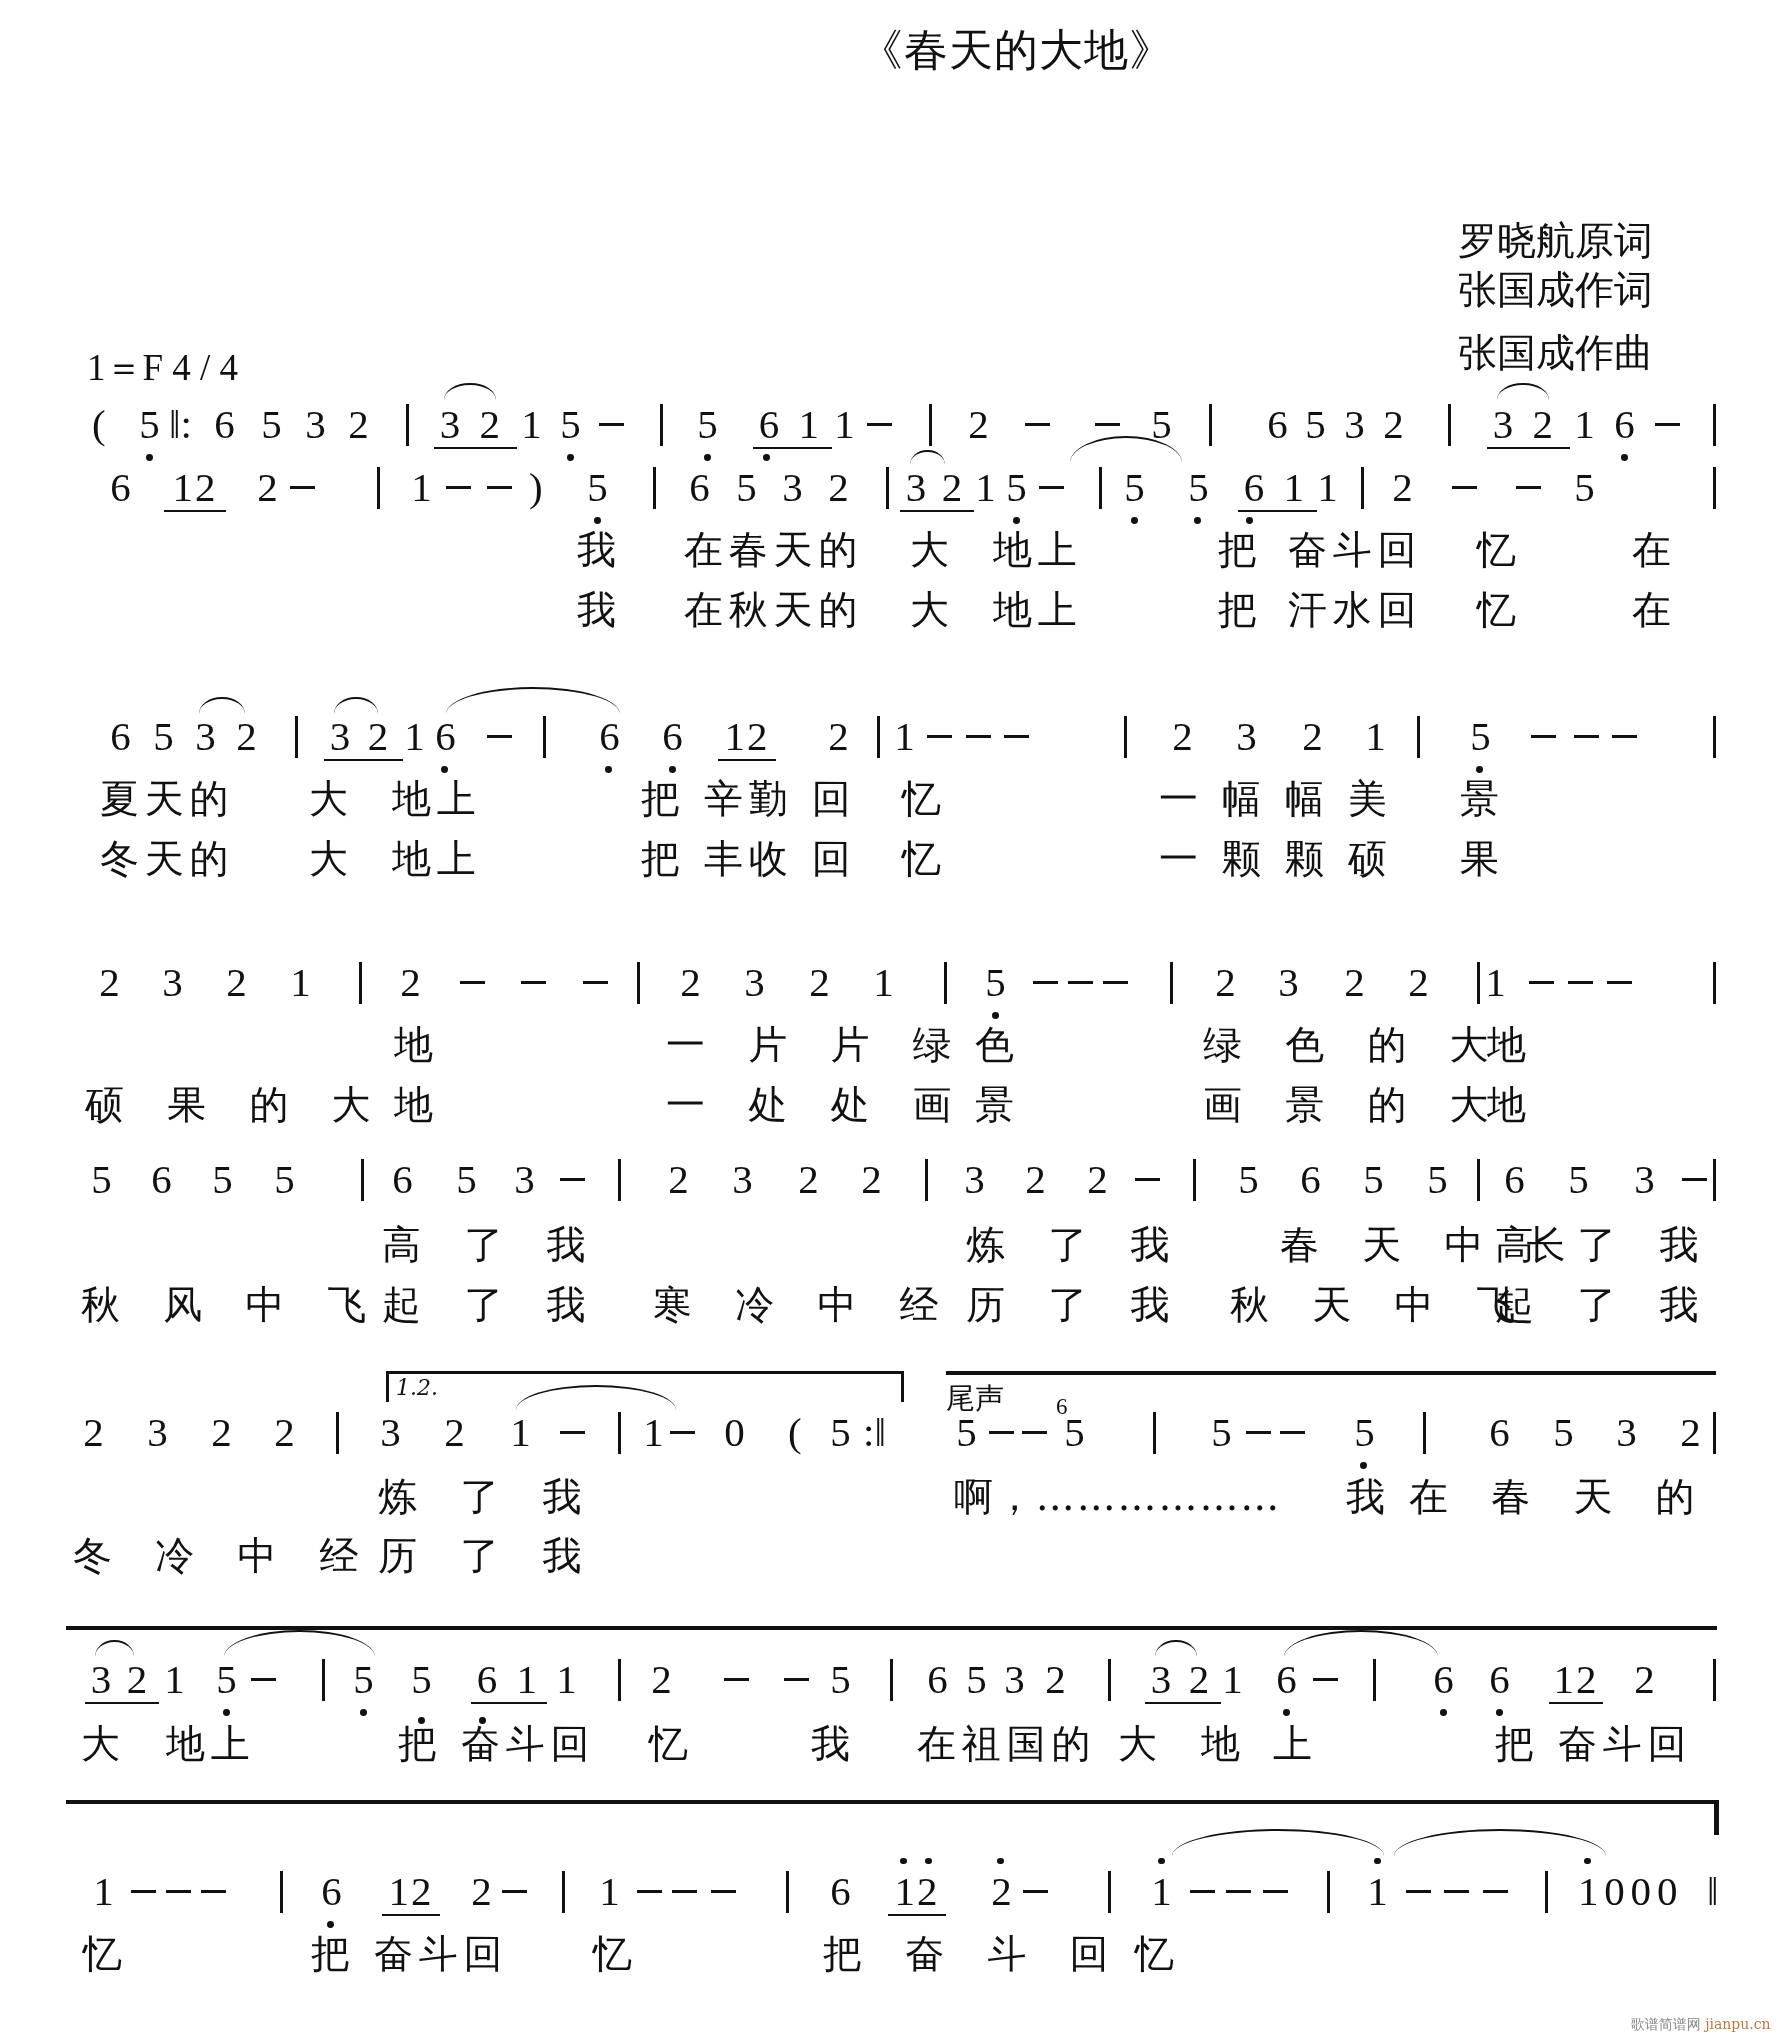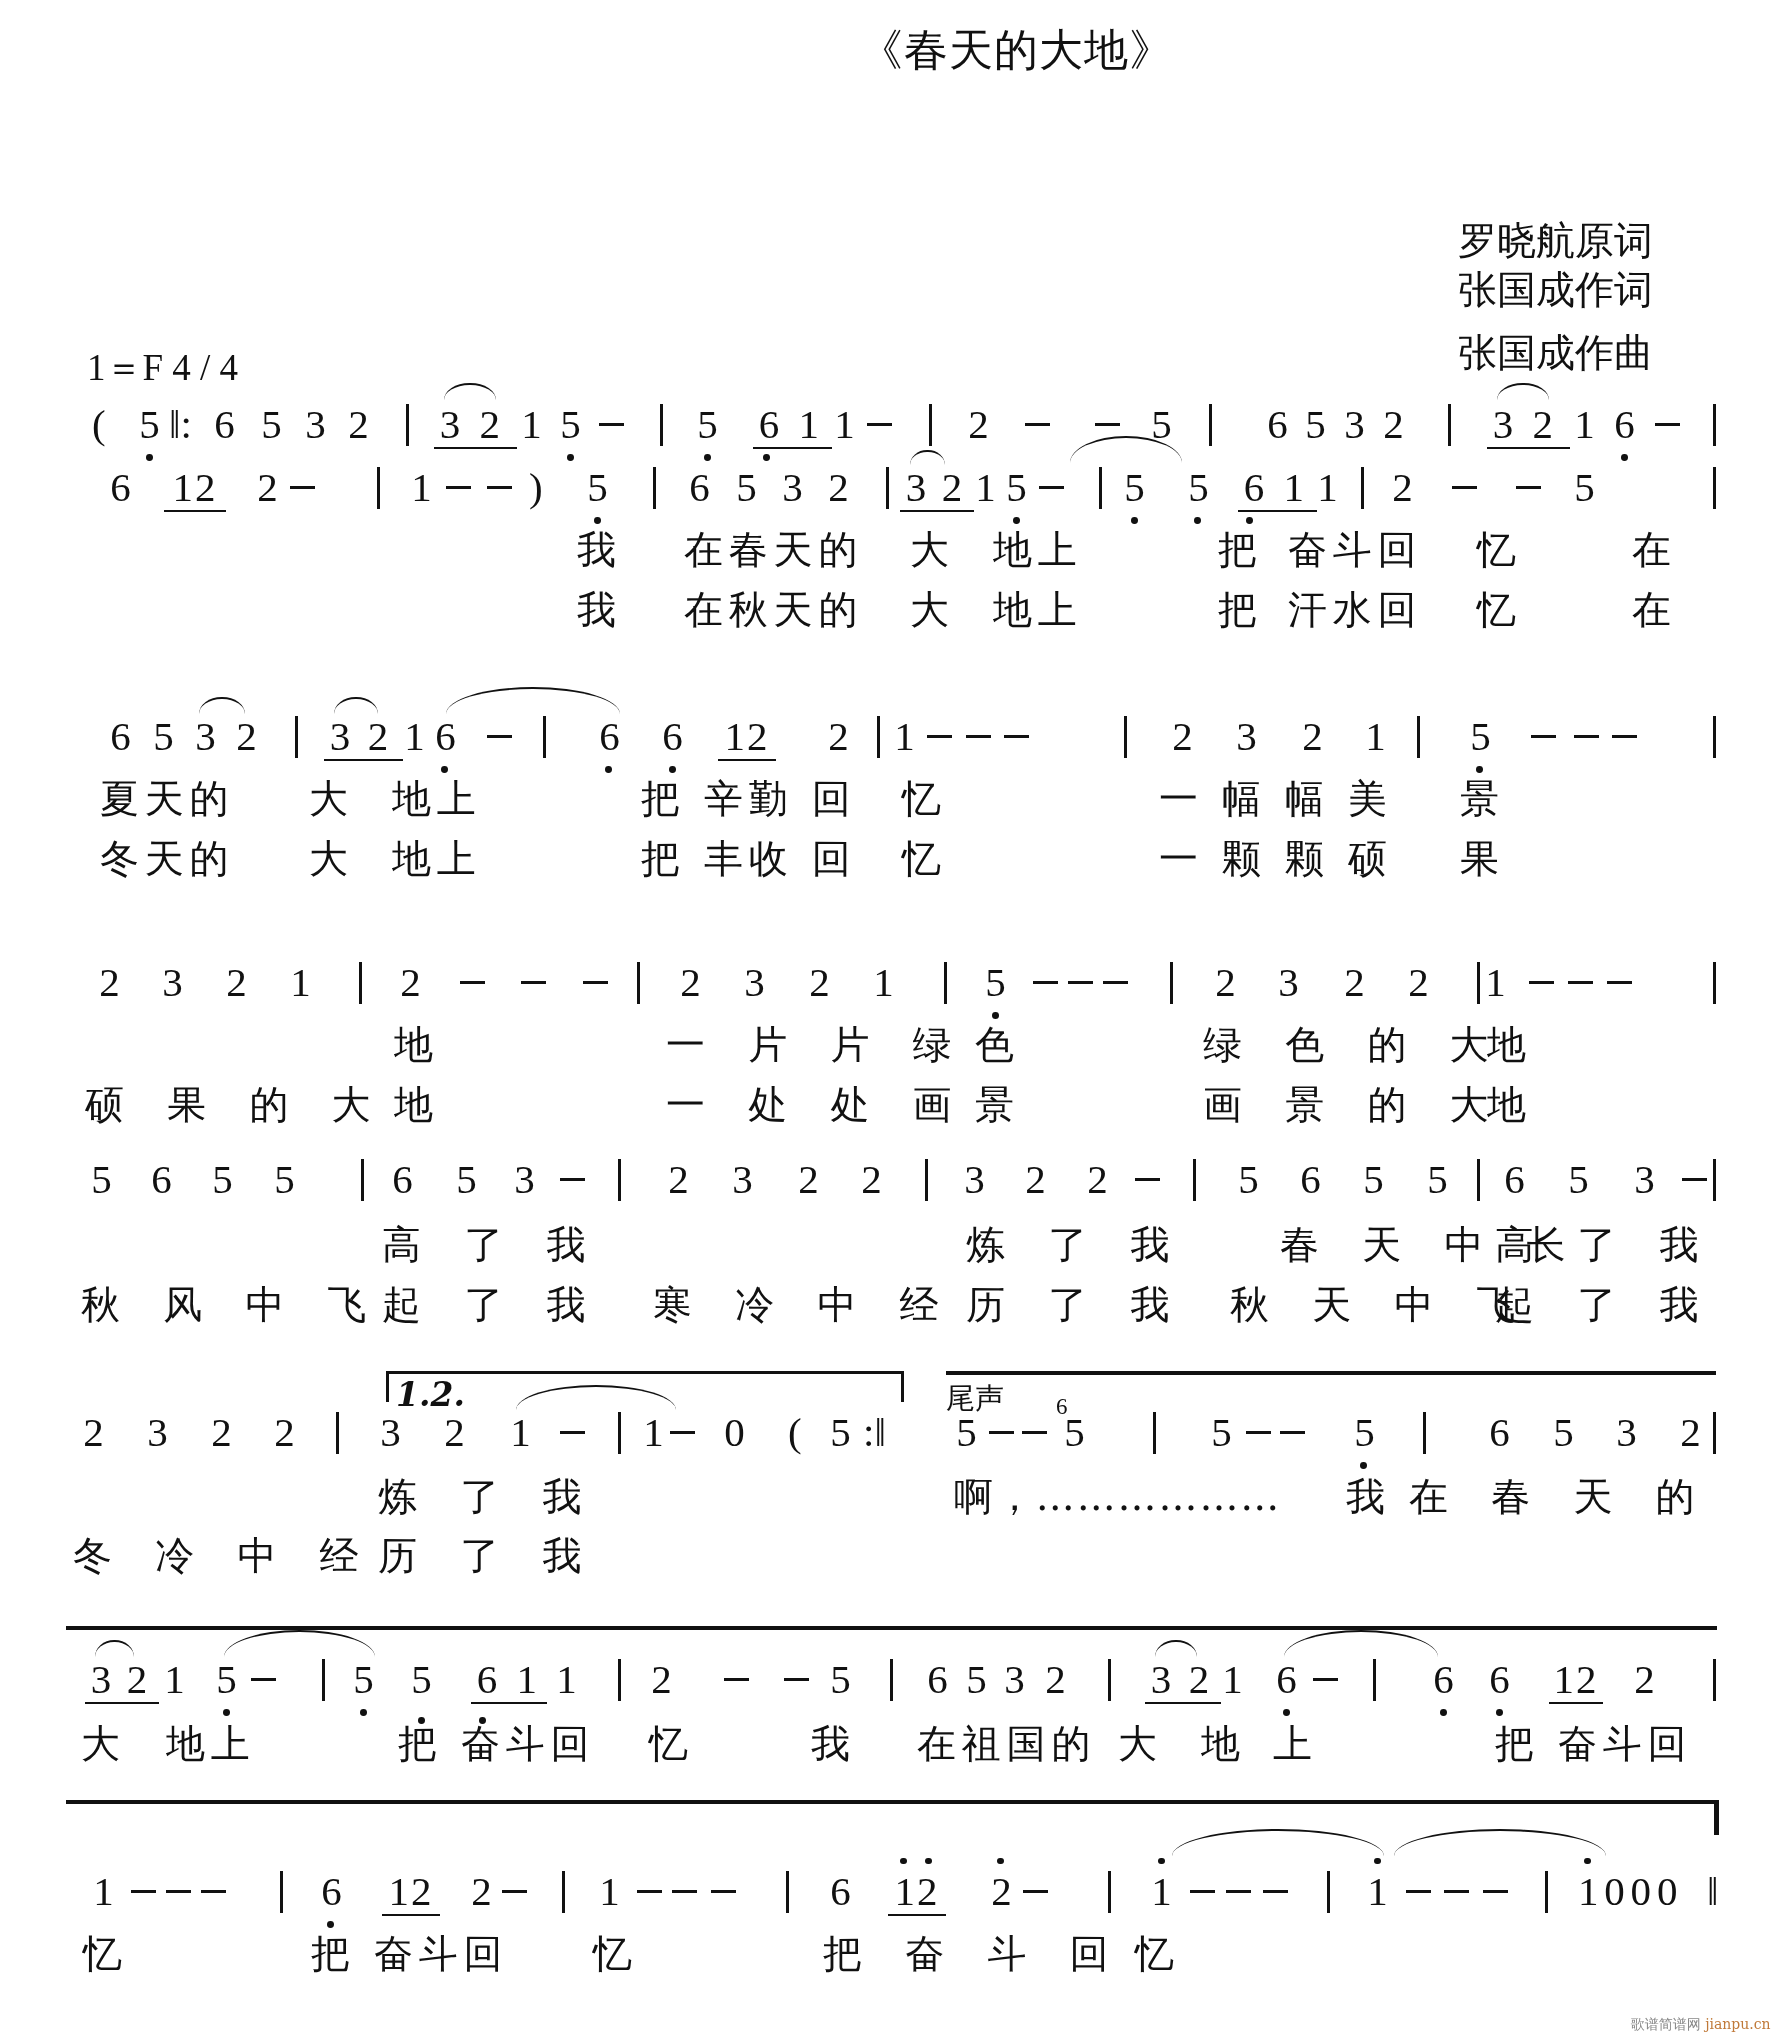--- a/index.html
+++ b/index.html
@@ -15,21 +15,21 @@
          white-space: nowrap; line-height: 1; }
   .note { width: 25px; text-align: center; }
   .ul { border-bottom: 2.9px solid #111; padding-bottom: 1.9px; }
   .dl { position: absolute; width: 6.8px; height: 6.8px; border-radius: 50%; background: #111; }
   .bar { position: absolute; width: 2.9px; background: #111; }
   .dash { position: absolute; height: 2.9px; width: 25px; background: #111; }
   .slur { position: absolute; border-top: 2.9px solid #111; border-radius: 50% 50% 0 0 / 100% 100% 0 0; }
   .lyr { position: absolute; font-size: 39px; font-family: "DejaVu Serif", serif; white-space: nowrap; letter-spacing: 5.8px; }
   .rule { position: absolute; height: 3.9px; background: #111; }
   .vrule { position: absolute; width: 2.9px; background: #111; }
-  .volta { position: absolute; font-size: 33px; font-weight: bold; font-style: italic; }
+  .volta { position: absolute; font-size: 22px; font-weight: normal; font-style: italic; }
   .coda { position: absolute; font-size: 29px; font-family: "DejaVu Serif", serif; }
   .watermark { position: absolute; right: 15.4px; bottom: 5.8px; font-size: 14px; color: #888; }
   .watermark .en { color: #c07a3a; }
 </style>
 </head>
 <body>
 
 <div class="page">
 
   <div class="title">《春天的大地》</div>

